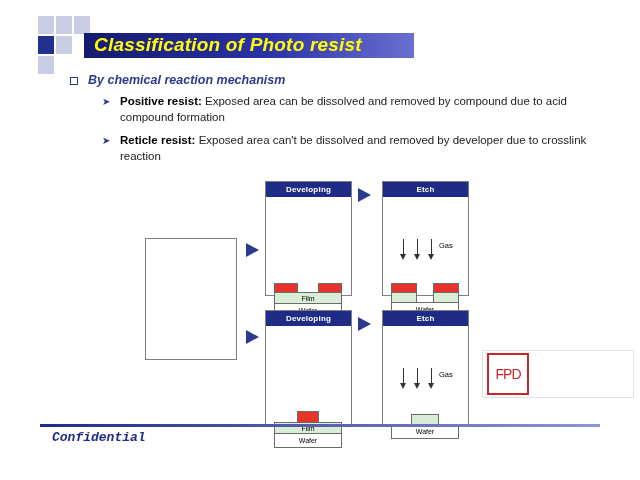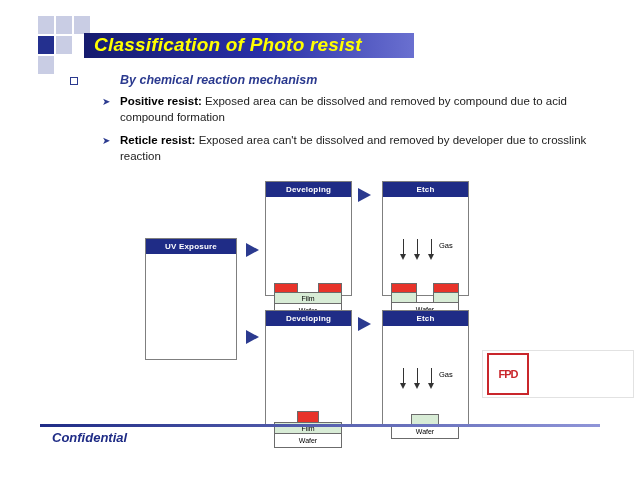--- a/index.html
+++ b/index.html
@@ -31,21 +31,21 @@
     font-size:19px;font-weight:bold;font-style:italic;
     color:#ffff00;letter-spacing:.2px;white-space:nowrap;
   }
 
   
   .bullet1{position:absolute;left:70px;top:73px;font-size:12.5px;}
   .bullet1 .sq{
     display:inline-block;width:6px;height:6px;border:1px solid #2b3a8f;
     background:#fff;vertical-align:middle;margin-right:10px;
   }
-  .bullet1 .txt{font-style:italic;font-weight:bold;color:#2b3a8f;font-size:12.5px;margin-left:32px;}
+  .bullet1 .txt{font-style:italic;font-weight:bold;color:#2b3a8f;font-size:12.5px;}
 
   .sub{position:absolute;font-size:11.5px;color:#222;line-height:16px;}
   .sub .arrow{
     position:absolute;left:-18px;top:1px;color:#2b3a8f;font-size:10px;
   }
   .sub b{font-weight:bold;color:#000;margin-top:26px;}
   .sub2a{left:120px;top:93px;width:500px;}
   .sub2b{left:120px;top:132px;width:500px;}
 
   
@@ -82,30 +82,30 @@
   
   .uv-inner{position:absolute;border:1px solid #9a9a9a;background:#fff;}
 
   
   .footer-line{
     position:absolute;left:40px;top:424px;width:560px;height:3px;
     background:linear-gradient(to right,#1f2c86 0%, #8f95d8 100%);
   }
   .footer-txt{
     position:absolute;left:52px;top:430px;font-size:13px;font-style:italic;
-    font-weight:bold;color:#1f2c86;
+    font-weight:bold;color:#1f2c86;font-family:Liberation Mono, monospace;
   }
   .wm{
     position:absolute;right:6px;bottom:6px;width:152px;height:48px;
     background:rgba(255,255,255,.82);border:1px solid #e2e2e2;
     display:flex;align-items:center;padding-left:4px;box-sizing:border-box;
   }
   .wm .wm-mark{
     width:38px;height:38px;border:2px solid #c9262b;color:#c9262b;
-    font-size:11px;font-weight:bold;display:flex;align-items:center;
+    font-size:14px;font-weight:normal;display:flex;align-items:center;
     justify-content:center;letter-spacing:-1px;
   }
   .wm .wm-tx{margin-left:5px;line-height:1.1;}
   .wm .wm-cn{font-size:15px;font-weight:bold;color:#222;}
   .wm .wm-en{font-size:7.5px;color:#777;letter-spacing:.5px;}
 </style>
 </head>
 <body>
 
 <div class="slide">
@@ -127,21 +127,20 @@
   <div class="sub sub2a">
     <span class="arrow">➤</span>
     <b>Positive resist:</b><span> Exposed area can be dissolved and removed by compound due to acid compound  formation</span>
   </div>
   <div class="sub sub2b">
     <span class="arrow">➤</span>
     <b>Reticle resist:</b><span> Exposed area can't be dissolved and removed by developer due to crosslink reaction</span>
   </div>
 
   <div class="panel" style="left:145px;top:238px;width:90px;height:120px;">
-    <div class="panel-hd">UV Exposure</div>
   </div>
 
   <div class="arrow-blue" style="left:246px;top:243px;"></div>
 
   <div class="panel" style="left:265px;top:181px;width:85px;height:113px;">
     <div class="panel-hd">Developing</div>
     <div class="panel-body">
 
       <div class="layer resist" style="left:8px;top:62px;width:22px;height:9px;"></div>
       <div class="layer resist" style="left:52px;top:62px;width:22px;height:9px;"></div>

